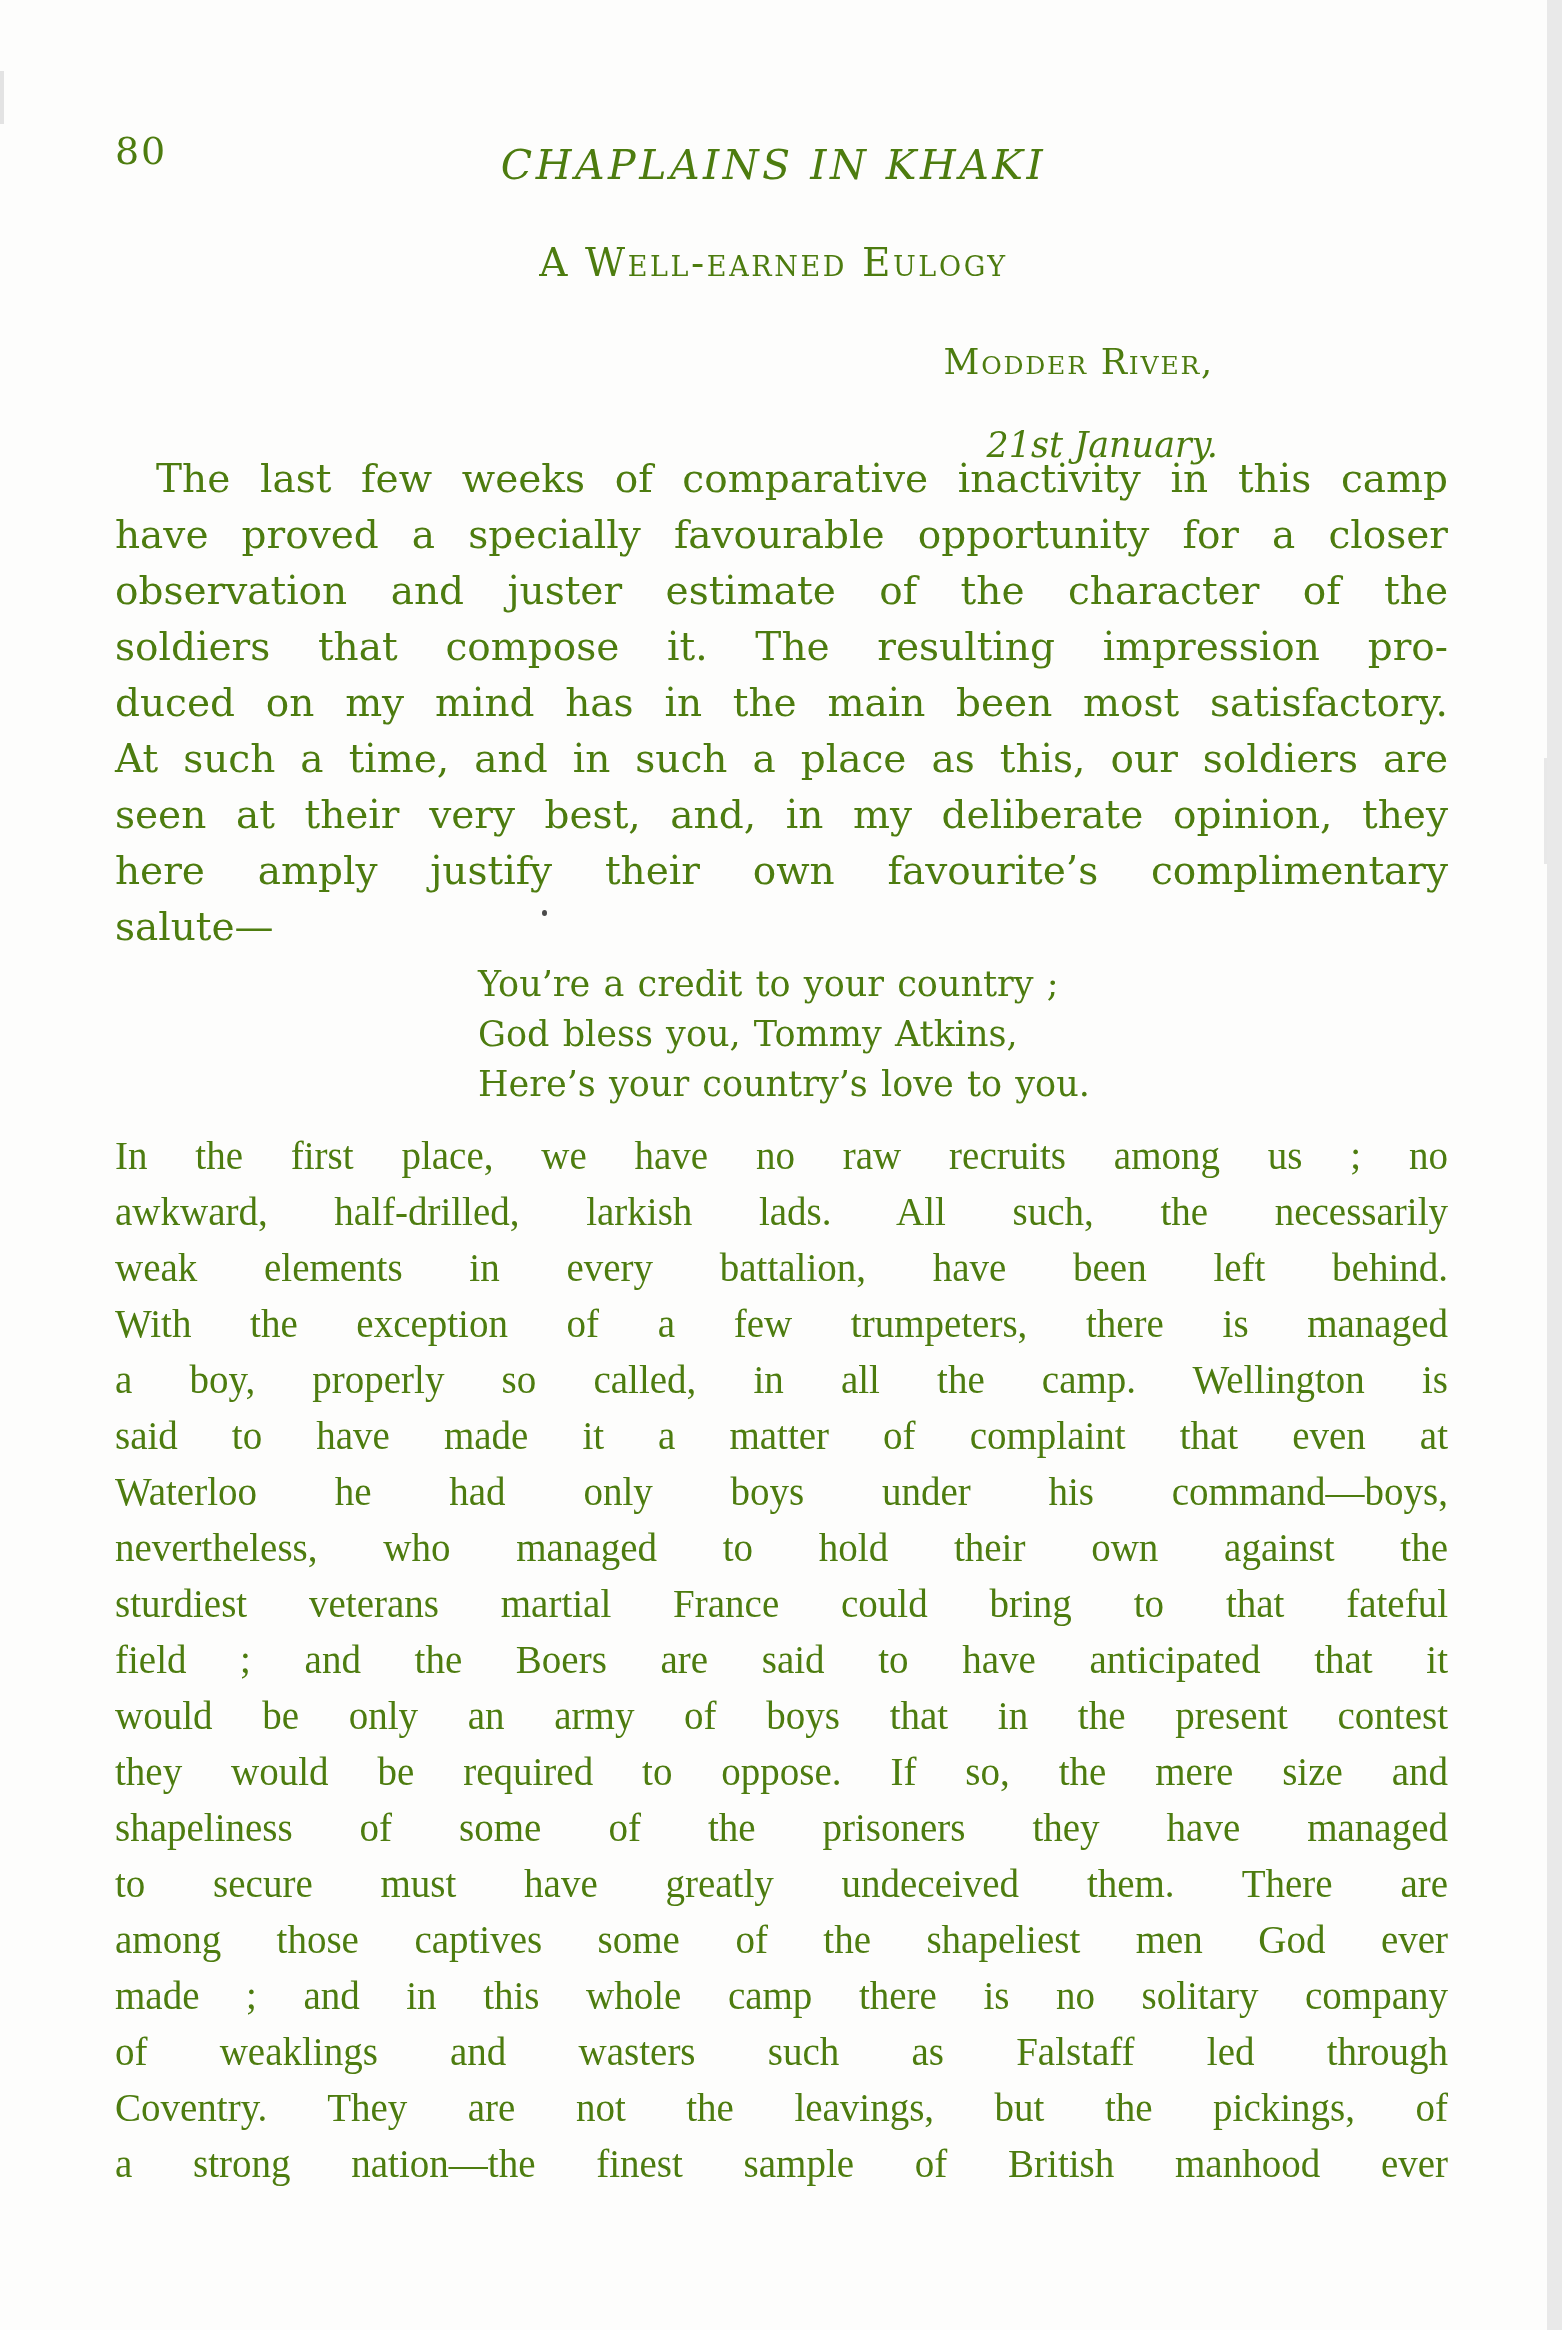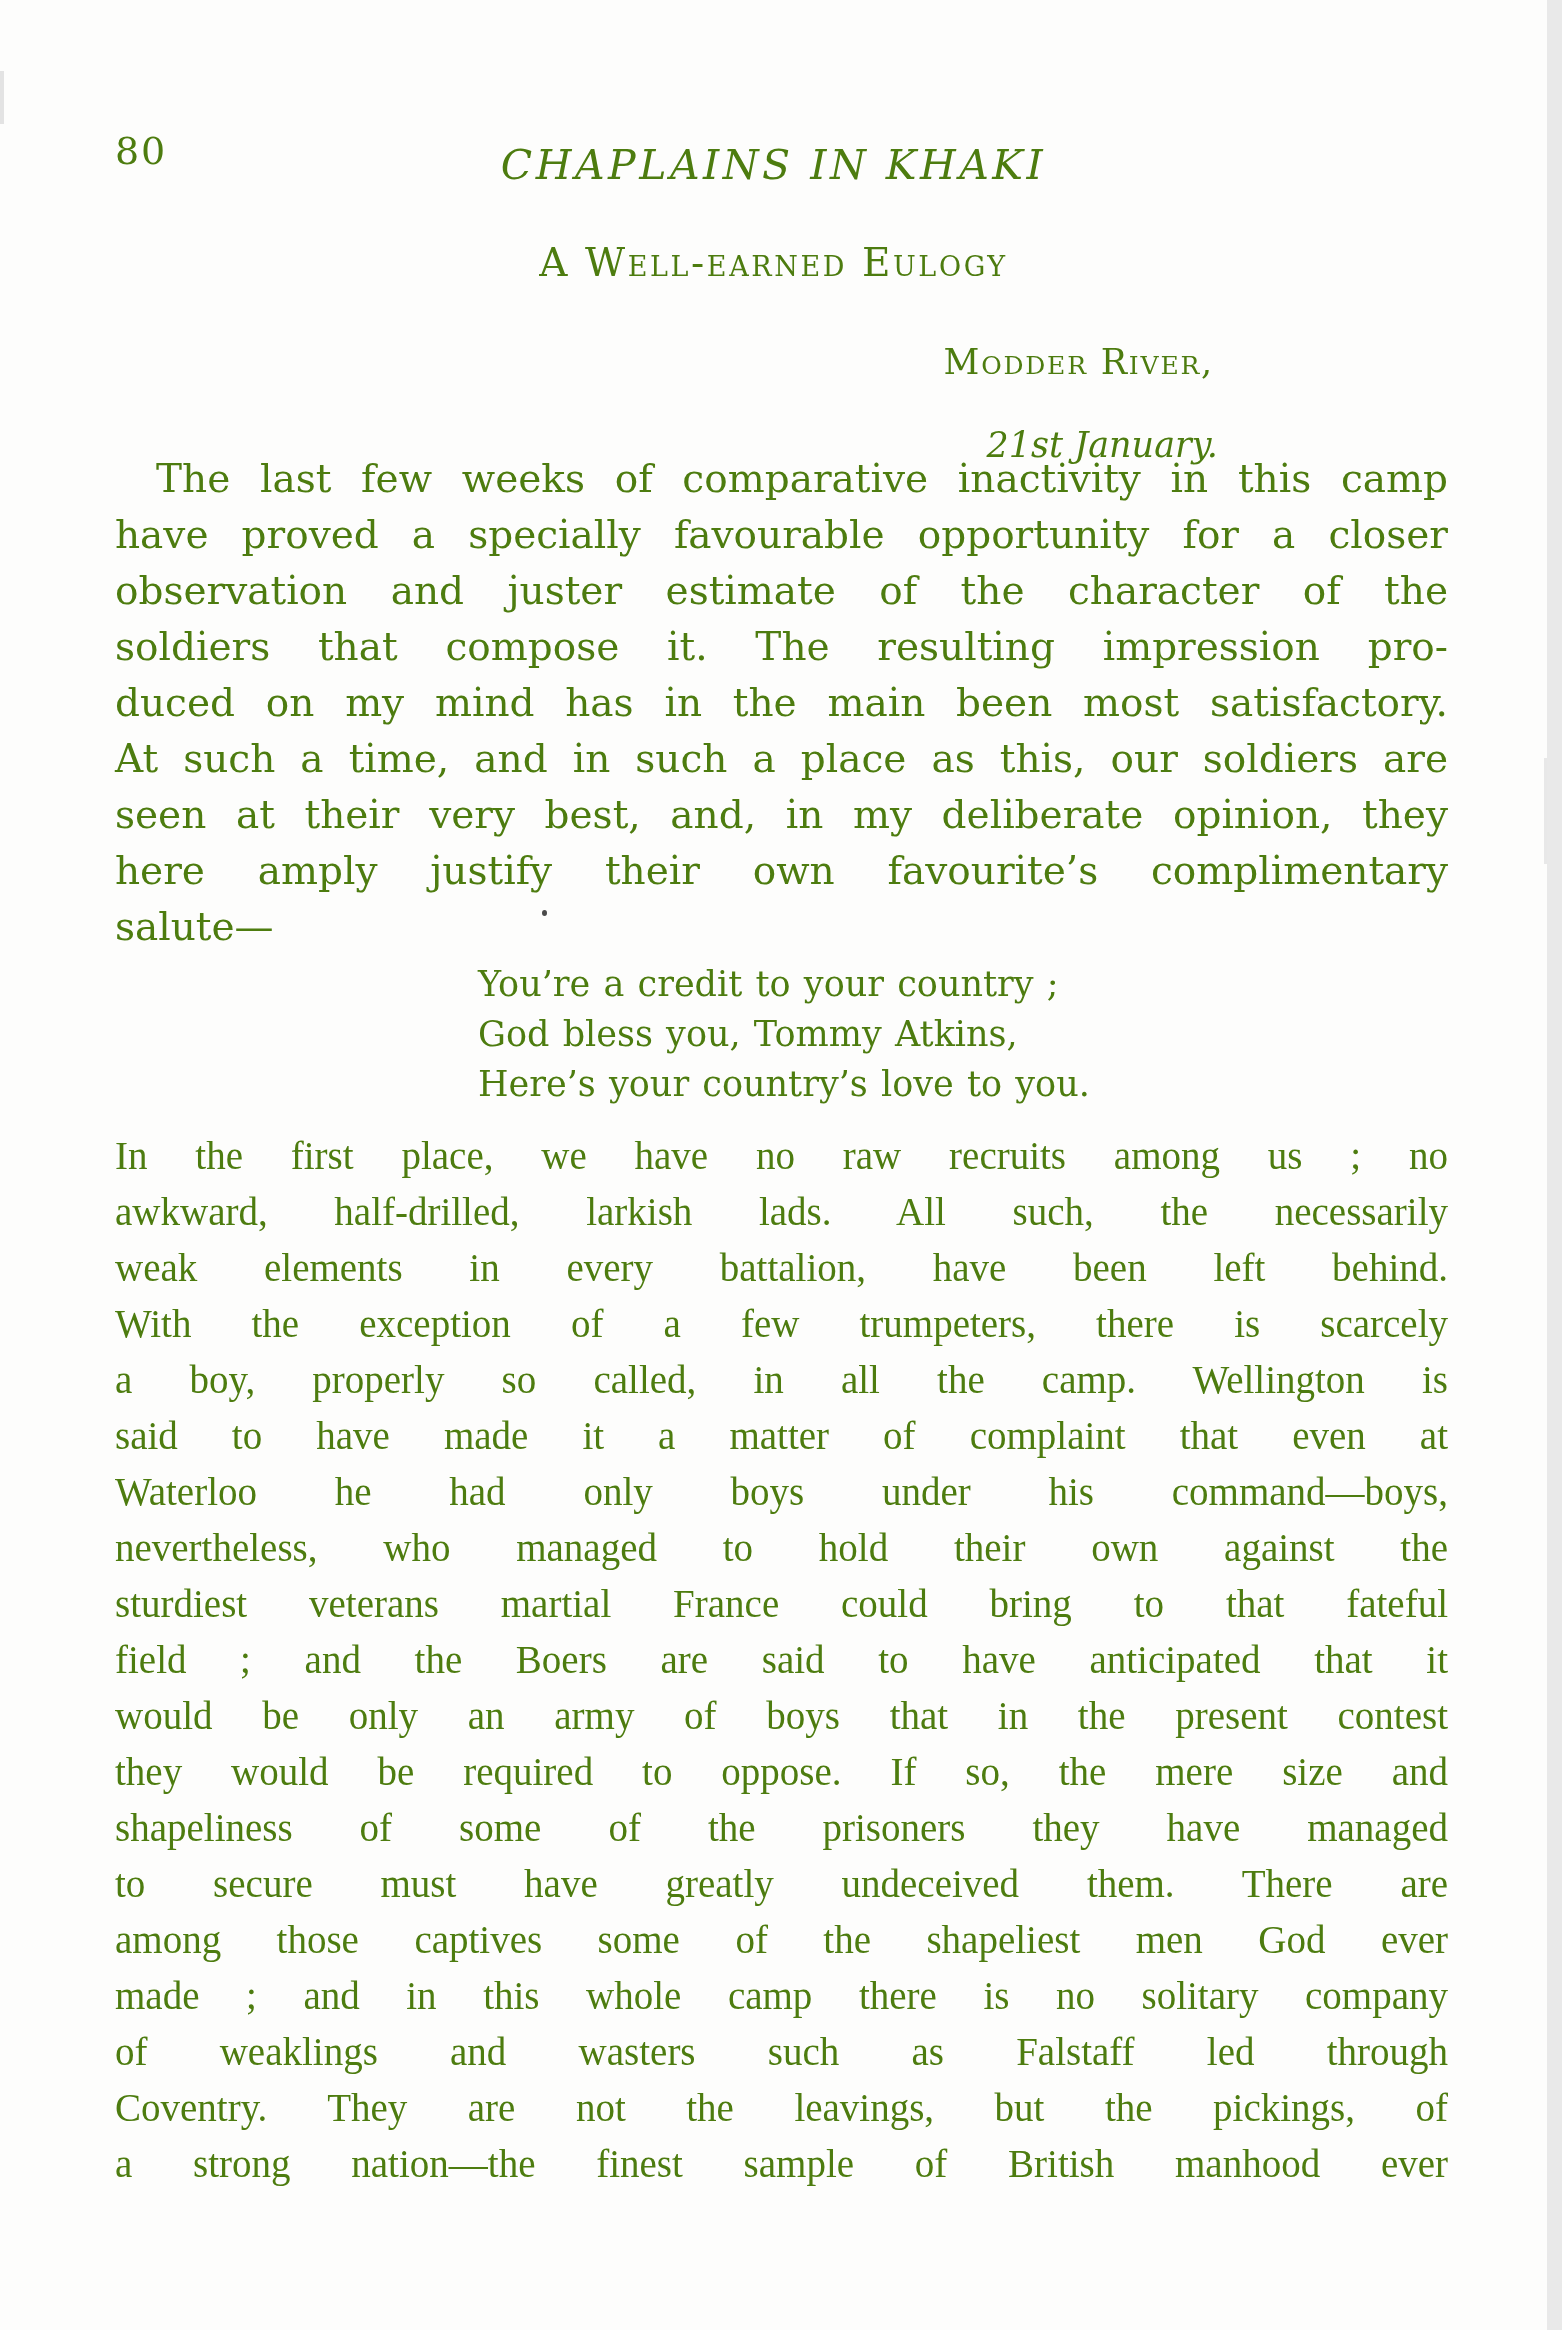--- a/index.html
+++ b/index.html
@@ -161,21 +161,21 @@
     <div class="verse">
         <div class="tline">You’re a credit to your country ;</div>
         <div class="tline">God bless you, Tommy Atkins,</div>
         <div class="tline">Here’s your country’s love to you.</div>
       </div>
 
     <div class="para para2">
         <div class="tline">In the first place, we have no raw recruits among us ; no</div>
         <div class="tline">awkward, half-drilled, larkish lads. All such, the necessarily</div>
         <div class="tline">weak elements in every battalion, have been left behind.</div>
-        <div class="tline">With the exception of a few trumpeters, there is scarcely</div>
+        <div class="tline">With the exception of a few trumpeters, there is managed</div>
         <div class="tline">a boy, properly so called, in all the camp. Wellington is</div>
         <div class="tline">said to have made it a matter of complaint that even at</div>
         <div class="tline">Waterloo he had only boys under his command—boys,</div>
         <div class="tline">nevertheless, who managed to hold their own against the</div>
         <div class="tline">sturdiest veterans martial France could bring to that fateful</div>
         <div class="tline">field ; and the Boers are said to have anticipated that it</div>
         <div class="tline">would be only an army of boys that in the present contest</div>
         <div class="tline">they would be required to oppose. If so, the mere size and</div>
         <div class="tline">shapeliness of some of the prisoners they have managed</div>
         <div class="tline">to secure must have greatly undeceived them. There are</div>

